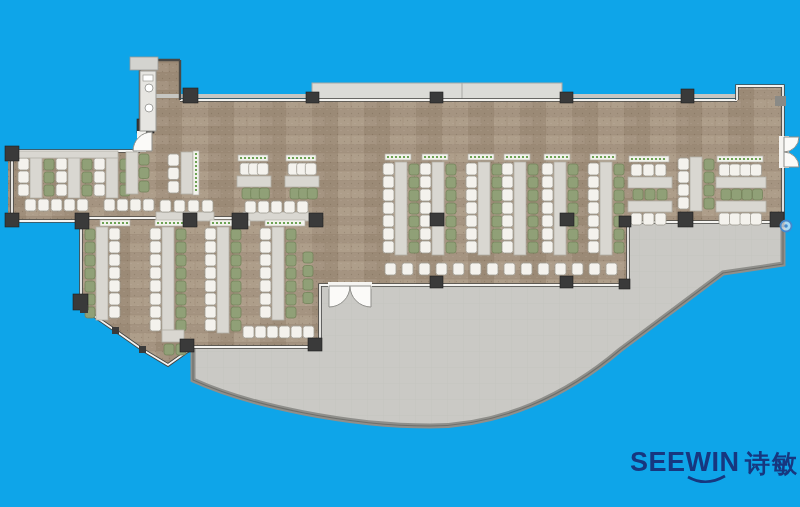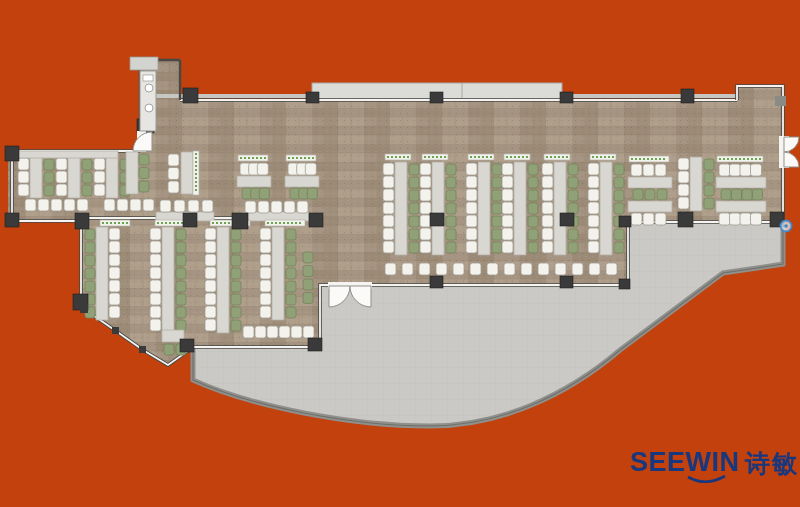--- a/index.html
+++ b/index.html
@@ -1,16 +1,16 @@
 <!DOCTYPE html>
 <html><head>
 <meta charset="utf-8">
 <style>
   html,body{margin:0;padding:0;background:#ededee;font-family:"Liberation Sans",sans-serif;}
-  #stage{position:relative;width:800px;height:507px;background:#c2410c;overflow:hidden;}
+  #stage{position:relative;width:800px;height:507px;background:#0ea5e9;overflow:hidden;}
   #plan{position:absolute;left:0;top:0;}
   #logo{position:absolute;left:628px;top:444px;width:180px;height:44px;}
   .logo-latin{font-family:"Liberation Sans",sans-serif;font-weight:bold;font-size:27px;letter-spacing:.5px;}
   .logo-cjk{font-family:"Liberation Sans",sans-serif;font-weight:bold;font-size:25px;letter-spacing:2px;}
 </style>
 </head>
 <body>
 
 <div id="stage">
   <svg id="plan" width="800" height="507">

